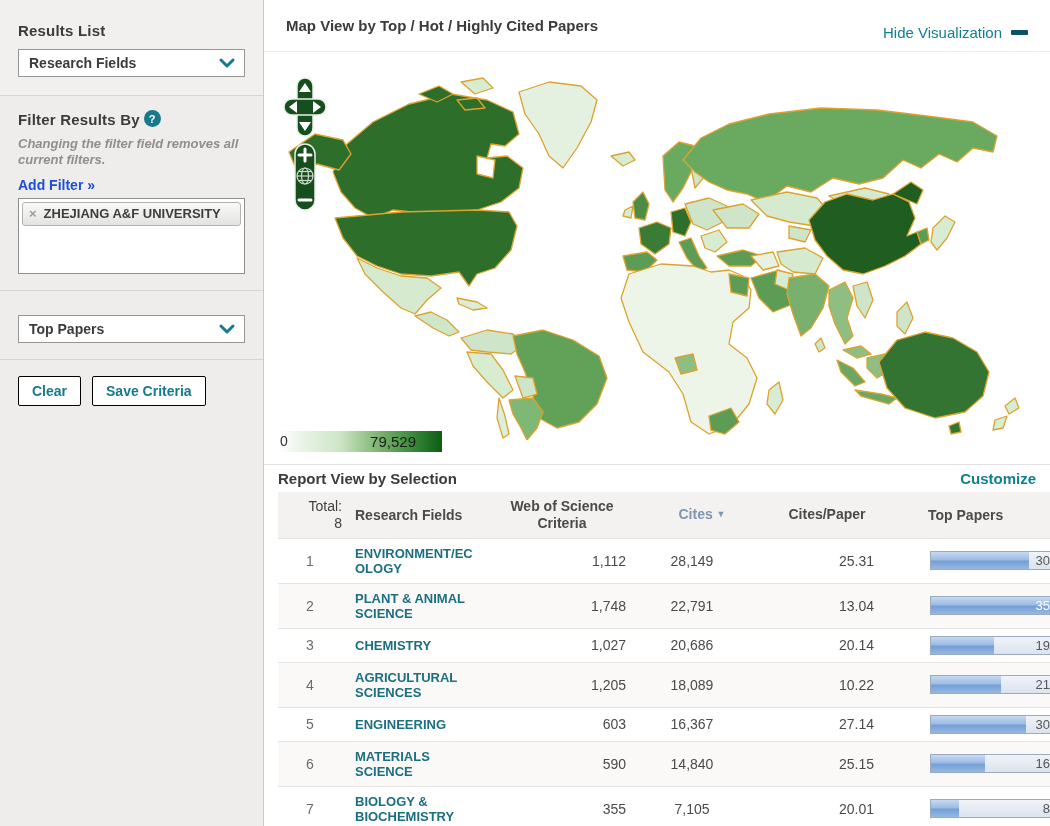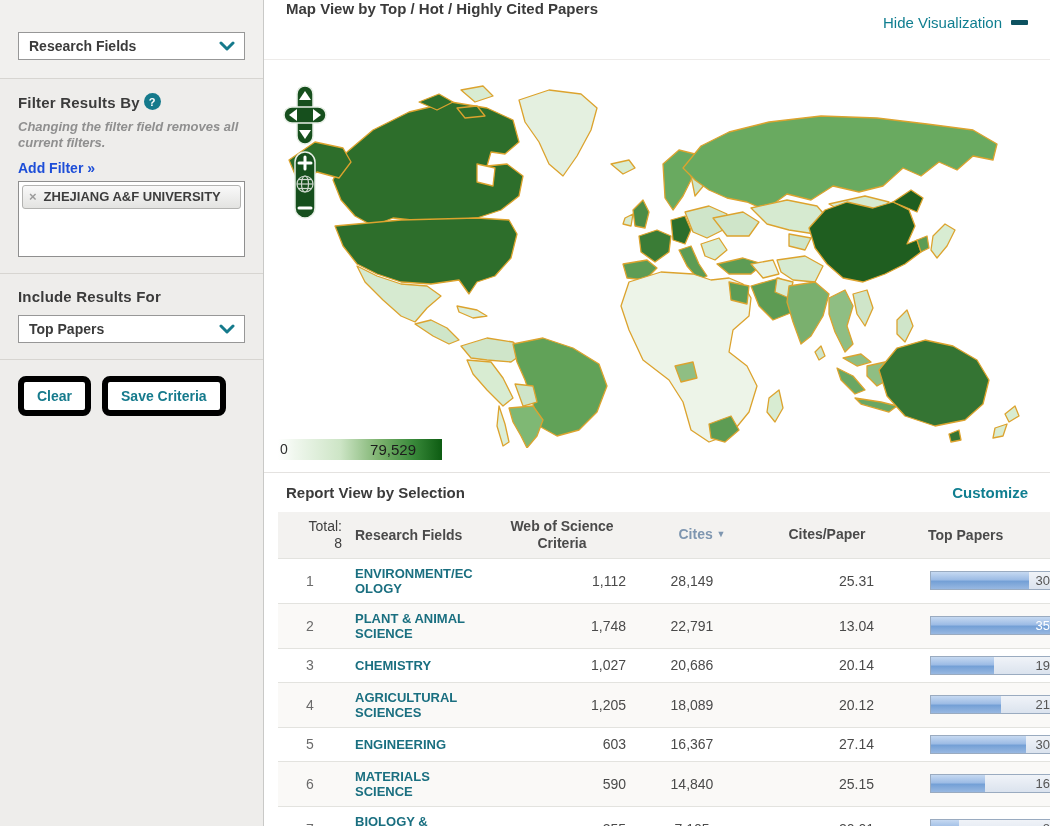--- a/index.html
+++ b/index.html
@@ -21,44 +21,44 @@
     vertical-align:2px; margin-left:4px; }
   .filter-note { margin-top:8px; font-size:13px; line-height:1.25; color:#8f8f8f; font-style:italic; font-weight:bold; }
   .add-filter { display:inline-block; margin-top:9px; font-size:14px; font-weight:bold; color:#1d4ed8;
     text-decoration:none; cursor:pointer; }
   .filter-box { margin-top:4px; background:#fff; border:1px solid #8f8f8f; height:76px; padding:3px; }
   .filter-tag { display:flex; gap:7px; align-items:flex-start; background:linear-gradient(#f9f9f9,#e3e3e1);
     border:1px solid #b3b3b1; border-radius:3px; padding:3px 6px 4px 6px; cursor:pointer; }
   .tag-x { color:#9b9b9b; font-weight:bold; font-size:13px; line-height:15px; }
   .tag-label { font-size:13px; font-weight:bold; color:#3d3d3d; line-height:15px; max-width:180px; }
   .btn-row { display:flex; gap:11px; padding:16px 18px; }
-  .btn { background:#fff; border:6px solid #000000; border-radius:8px; color:#157a8c;
+  .btn { background:#fff; border:1px solid #000000; border-radius:2px; color:#157a8c;
     font-weight:bold; font-size:14px; padding:6px 13px; cursor:pointer; font-family:inherit; }
 
   
   .main { position:relative; flex:1; overflow:hidden; background:#fff; }
-  .map-header { height:60px; display:flex; align-items:flex-start; justify-content:space-between;
+  .map-header { height:52px; display:flex; align-items:center; justify-content:space-between;
     padding:0 22px; border-bottom:1px solid #edebe9; }
   .map-title { font-size:15px; font-weight:bold; color:#3b3b3b; }
   .hide-link { display:flex; align-items:center; gap:9px; color:#0f7e90; font-weight:normal;
     font-size:15px; text-decoration:none; cursor:pointer;margin-top:14px; }
   .minus-glyph { width:17px; height:5px; background:#0d5260; border-radius:1px; }
 
   .map-area { position:relative; height:412px; }
   svg.world { position:absolute; left:17px; top:8px; }
   svg.world path { stroke:#dca32e; stroke-width:1.3; stroke-linejoin:round; }
   svg.controls { position:absolute; left:18px; top:24px; }
   .legend { position:absolute; left:14px; bottom:12px; }
   .legend-bar { position:relative; width:164px; height:21px;
     background:linear-gradient(to right,#ffffff 0%,#f0f7ee 10%,#cde5c6 38%,#7cb26e 62%,#3a8a3b 82%,#0d5c12 100%); }
   .legend-min { position:absolute; left:2px; top:2px; font-size:14px; color:#2e2e2e; }
   .legend-max { position:absolute; left:0; right:26px; top:2px; text-align:right; font-size:15px; color:#1c1c1c; }
 
-  .report-header { height:40px; border-top:1px solid #e4e2e0; display:flex; align-items:center;
-    justify-content:space-between; padding:0 22px; }
+  .report-header { height:28px; border-top:1px solid #e4e2e0; display:flex; align-items:center;
+    justify-content:space-between; padding:0 14px; }
   .report-title { font-size:15px; font-weight:bold; color:#3b3b3b; }
   .customize-link { color:#0f7e90; font-weight:bold; font-size:15px; text-decoration:none; cursor:pointer; }
 
   table.report { border-collapse:collapse; table-layout:fixed; width:792px; margin-left:14px; }
   col.c1{width:64px} col.c2{width:140px} col.c3{width:160px} col.c4{width:120px} col.c5{width:130px} col.c6{width:178px}
   thead th { background:#f3f2f0; height:46px; font-size:14px; font-weight:bold; color:#4a4a4a;
     vertical-align:middle; padding:4px 0; }
   th.h-total { text-align:right; padding-left:11px; font-weight:normal; color:#3f3f3f; line-height:17px; }
   th.h-field { text-align:left; padding-left:13px; }
   th.h-center { text-align:center; line-height:17px; }
@@ -80,20 +80,21 @@
   .bar-num { position:absolute; right:3px; top:0; line-height:17px; font-size:13px; color:#555; }
   .bar-num.white { color:#fff; }
 </style>
 </head>
 <body>
 
 <div class="app">
 
   <aside class="sidebar">
     <div class="side-sec first">
+      <div class="side-title">Results List</div>
       <div class="select">
         <span class="sel-text">Research Fields</span>
         <span>
           <svg width="16" height="10" viewBox="0 0 16 10">
               <polyline points="2,2 8,8 14,2" fill="none" stroke="#157a8c" stroke-width="3" stroke-linecap="round" stroke-linejoin="round"></polyline>
             </svg>
         </span>
       </div>
     </div>
 
@@ -109,21 +110,20 @@
         <div class="filter-tag">
           <span class="tag-x">×</span>
           <span class="tag-label">ZHEJIANG A&amp;F UNIVERSITY</span>
         </div>
       </div>
     </div>
 
     <div class="side-div"></div>
 
     <div class="side-sec">
-      <div class="side-title">Include Results For</div>
       <div class="select">
         <span class="sel-text">Top Papers</span>
         <span>
           <svg width="16" height="10" viewBox="0 0 16 10">
               <polyline points="2,2 8,8 14,2" fill="none" stroke="#157a8c" stroke-width="3" stroke-linecap="round" stroke-linejoin="round"></polyline>
             </svg>
         </span>
       </div>
     </div>
 
@@ -330,21 +330,21 @@
               </div>
             </td>
           </tr>
           <tr>
             <td class="c-rank">4</td>
             <td class="c-field">
               <a class="field-link">AGRICULTURAL SCIENCES</a>
             </td>
             <td class="c-num docs">1,205</td>
             <td class="c-num cites">18,089</td>
-            <td class="c-num">20.12</td>
+            <td class="c-num">10.22</td>
             <td class="c-bar">
               <div class="bar-wrap">
                 <div class="bar-fill" style="width:57%"></div>
                 <span class="bar-num ">21</span>
               </div>
             </td>
           </tr>
           <tr>
             <td class="c-rank">5</td>
             <td class="c-field">

